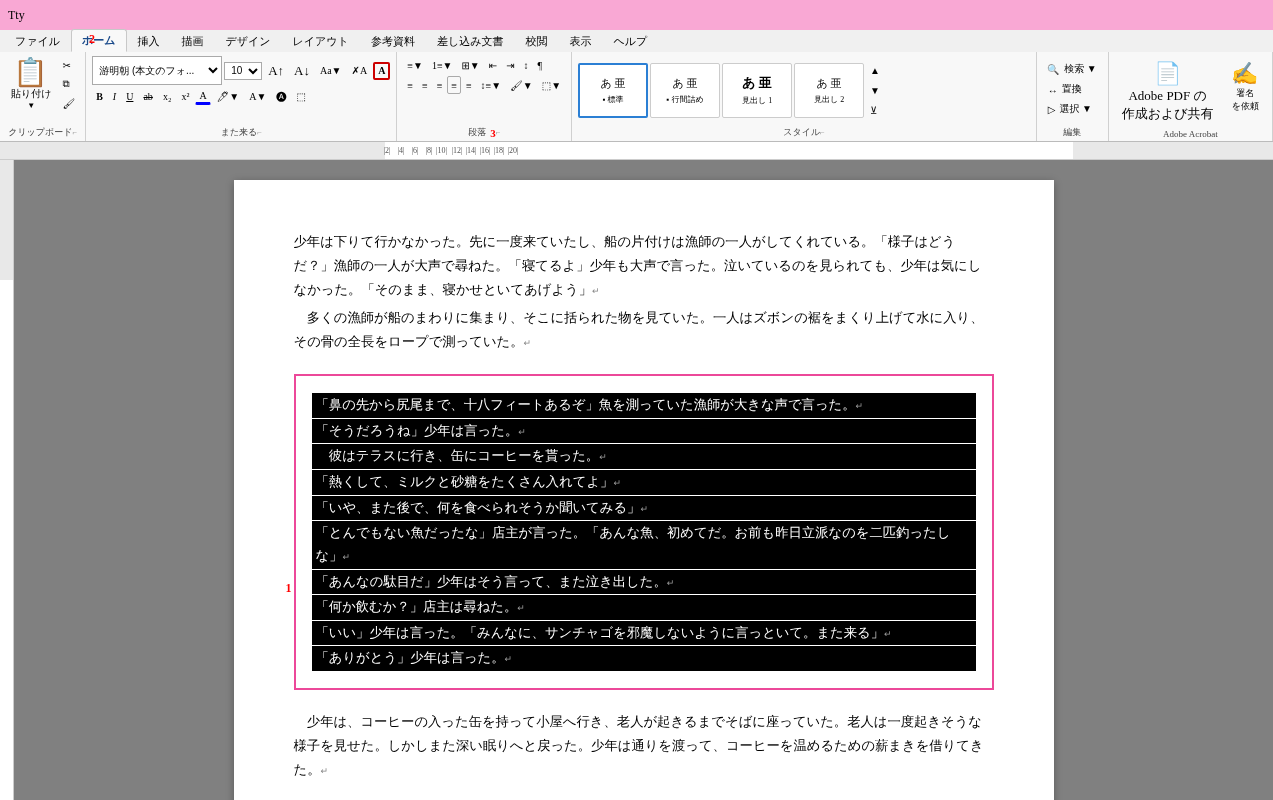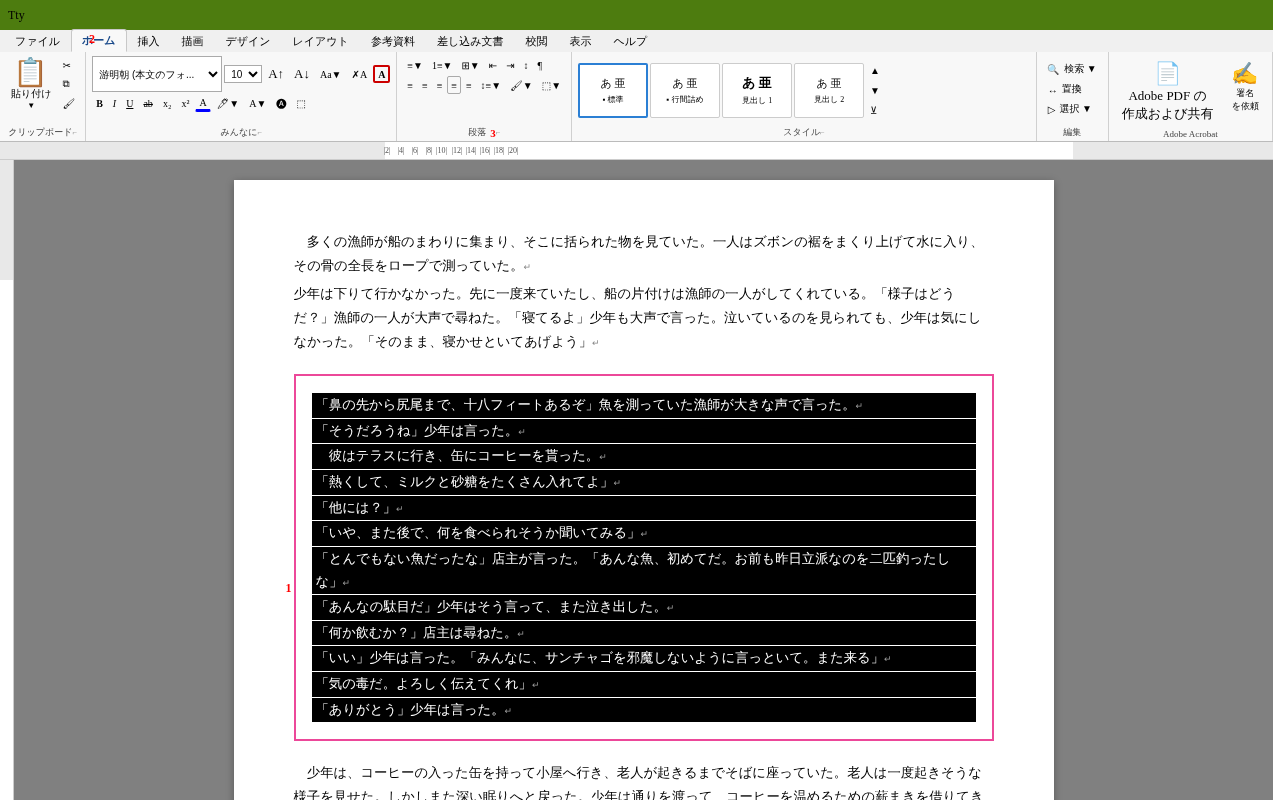--- a/index.html
+++ b/index.html
@@ -9,21 +9,21 @@
       background: #f0f0f0;
       width: 1273px;
       height: 800px;
       overflow: hidden;
       display: flex;
       flex-direction: column;
     }
 
     
     .title-bar {
-      background: #4d7c0f;
+      background: #f9a8d4;
       height: 30px;
       display: flex;
       align-items: center;
       padding: 8px 8px;
       font-size: 12px;
       gap: 8px;
     }
     .ribbon-btn-row {
       display: flex;
       align-items: center;
@@ -55,21 +55,21 @@
       flex-direction: column;
       gap: 1px;
     }
     .font-row1, .font-row2 {
       display: flex;
       align-items: center;
       gap: 2px;
     }
     .font-select {
       font-size: 10px;
-      height: 36px;
+      height: 29px;
       width: 130px;
       border: 1px solid #aaa;
       background: white;
       padding: 0 2px;
     }
     .font-size-select {
       font-size: 10px;
       height: 18px;
       width: 38px;
       border: 1px solid #aaa;
@@ -340,21 +340,21 @@
         <div class="ribbon-small-btn">x₂</div>
         <div class="ribbon-small-btn">x²</div>
         <div class="ribbon-small-btn" style="border-bottom:3px solid blue;">A</div>
         <div class="ribbon-small-btn">🖊▼</div>
         <div class="ribbon-small-btn">A▼</div>
         <div class="ribbon-small-btn">🅐</div>
         <div class="ribbon-small-btn">⬚</div>
       </div>
     </div>
     <div class="group-label-row">
-      <span>みんなに</span>
+      <span>また来る</span>
       <span class="group-expand">⌐</span>
     </div>
   </div>
 
   <div class="group-container">
     <div class="group-content" style="flex-direction:column;gap:2px;">
       <div class="ribbon-btn-row">
         <div class="ribbon-small-btn">≡▼</div>
         <div class="ribbon-small-btn">1≡▼</div>
         <div class="ribbon-small-btn">⊞▼</div>
@@ -473,36 +473,34 @@
     <div class="left-ruler-grey-top"></div>
   </div>
 
   <div class="doc-area">
     <div class="page">
 
       <span style="position:absolute;left:52px;top:398px;color:red;font-weight:bold;font-size:12px;">1</span>
 
       <div class="doc-text">
 
+        <div class="doc-para">少年は下りて行かなかった。先に一度来ていたし、船の片付けは漁師の一人がしてくれている。「様子はどうだ？」漁師の一人が大声で尋ねた。「寝てるよ」少年も大声で言った。泣いているのを見られても、少年は気にしなかった。「そのまま、寝かせといてあげよう」<span class="pilcrow">↵</span></div>
+
         <div class="doc-para indent">多くの漁師が船のまわりに集まり、そこに括られた物を見ていた。一人はズボンの裾をまくり上げて水に入り、その骨の全長をロープで測っていた。<span class="pilcrow">↵</span></div>
-
-        <div class="doc-para">少年は下りて行かなかった。先に一度来ていたし、船の片付けは漁師の一人がしてくれている。「様子はどうだ？」漁師の一人が大声で尋ねた。「寝てるよ」少年も大声で言った。泣いているのを見られても、少年は気にしなかった。「そのまま、寝かせといてあげよう」<span class="pilcrow">↵</span></div>
 
         <div class="highlighted-block">
           <span class="highlighted-line">「鼻の先から尻尾まで、十八フィートあるぞ」魚を測っていた漁師が大きな声で言った。<span class="pilcrow-white">↵</span></span>
           <span class="highlighted-line">「そうだろうね」少年は言った。<span class="pilcrow-white">↵</span></span>
           <span class="highlighted-line">　彼はテラスに行き、缶にコーヒーを貰った。<span class="pilcrow-white">↵</span></span>
           <span class="highlighted-line">「熱くして、ミルクと砂糖をたくさん入れてよ」<span class="pilcrow-white">↵</span></span>
-          <span class="highlighted-line">「他には？」<span class="pilcrow-white">↵</span></span>
           <span class="highlighted-line">「いや、また後で、何を食べられそうか聞いてみる」<span class="pilcrow-white">↵</span></span>
           <span class="highlighted-line">「とんでもない魚だったな」店主が言った。「あんな魚、初めてだ。お前も昨日立派なのを二匹釣ったしな」<span class="pilcrow-white">↵</span></span>
           <span class="highlighted-line">「あんなの駄目だ」少年はそう言って、また泣き出した。<span class="pilcrow-white">↵</span></span>
           <span class="highlighted-line">「何か飲むか？」店主は尋ねた。<span class="pilcrow-white">↵</span></span>
           <span class="highlighted-line">「いい」少年は言った。「みんなに、サンチャゴを邪魔しないように言っといて。また来る」<span class="pilcrow-white">↵</span></span>
-          <span class="highlighted-line">「気の毒だ。よろしく伝えてくれ」<span class="pilcrow-white">↵</span></span>
           <span class="highlighted-line">「ありがとう」少年は言った。<span class="pilcrow-white">↵</span></span>
         </div>
 
         <div class="doc-para indent">少年は、コーヒーの入った缶を持って小屋へ行き、老人が起きるまでそばに座っていた。老人は一度起きそうな様子を見せた。しかしまた深い眠りへと戻った。少年は通りを渡って、コーヒーを温めるための薪まきを借りてきた。<span class="pilcrow">↵</span></div>
 
       </div>
     </div>
   </div>
 </div>
 

